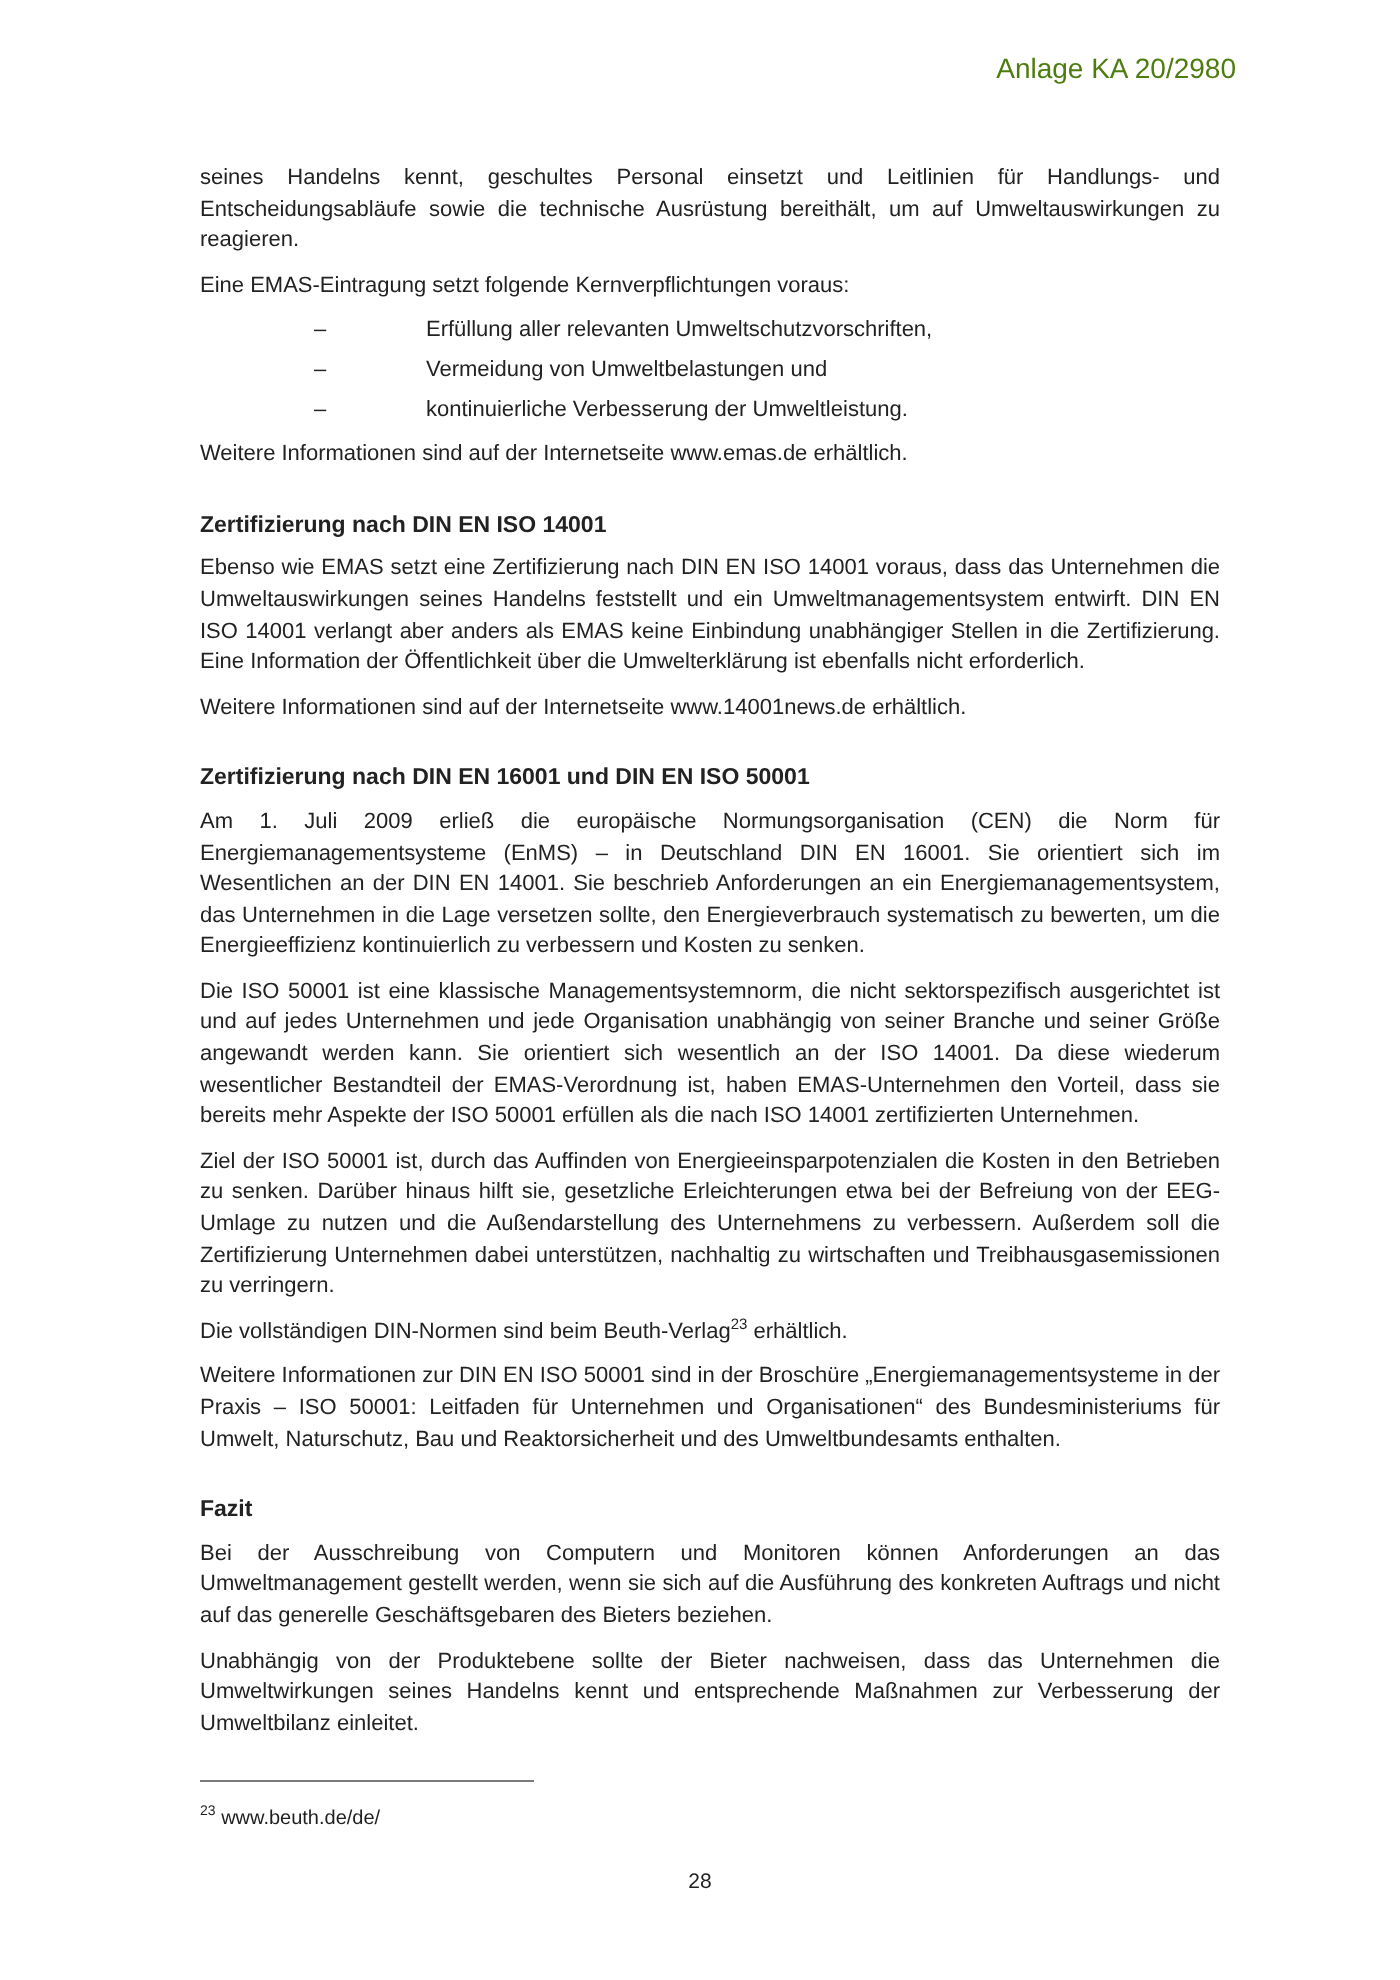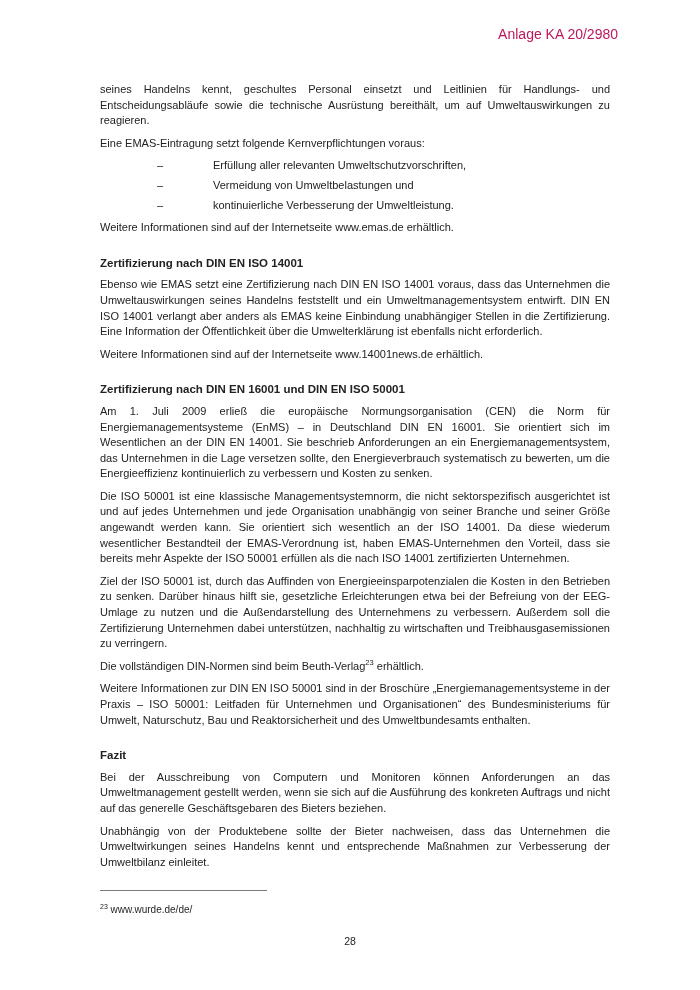--- a/index.html
+++ b/index.html
@@ -10,21 +10,21 @@
     background: #ffffff;
     overflow: hidden;
     font-family: "Liberation Sans", "DejaVu Sans", sans-serif;
     color: #222222;
   }
   .header-annotation {
     position: absolute;
     top: 26px;
     right: 82px;
     font-size: 14px;
-    color: #be185d;
+    color: #4d7c0f;
     white-space: nowrap;
   }
   .content {
     position: absolute;
     left: 100px;
     top: 0;
     width: 520px;
     padding-top: 82px;
     font-size: 11px;
     line-height: 15.6px;
@@ -128,17 +128,17 @@
     <p>Weitere Informationen zur DIN EN ISO 50001 sind in der Broschüre „Energiemanagementsysteme in der Praxis – ISO 50001: Leitfaden für Unternehmen und Organisationen“ des Bundesministeriums für Umwelt, Naturschutz, Bau und Reaktorsicherheit und des Umweltbundesamts enthalten.</p>
 
     <h2>Fazit</h2>
     <p>Bei der Ausschreibung von Computern und Monitoren können Anforderungen an das Umweltmanagement gestellt werden, wenn sie sich auf die Ausführung des konkreten Auftrags und nicht auf das generelle Geschäftsgebaren des Bieters beziehen.</p>
     <p>Unabhängig von der Produktebene sollte der Bieter nachweisen, dass das Unternehmen die Umweltwirkungen seines Handelns kennt und entsprechende Maßnahmen zur Verbesserung der Umweltbilanz einleitet.</p>
 
   </div>
 
   <div class="footnote-rule"></div>
 
-  <div class="footnote"><sup>23</sup> <span>www.wurde.de/de/</span></div>
+  <div class="footnote"><sup>23</sup> <span>www.beuth.de/de/</span></div>
 
   <div class="page-number">28</div>
 
 </div>
 
 </body></html>

